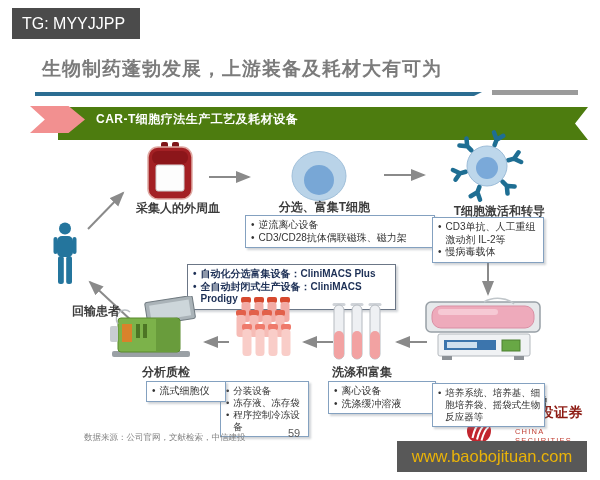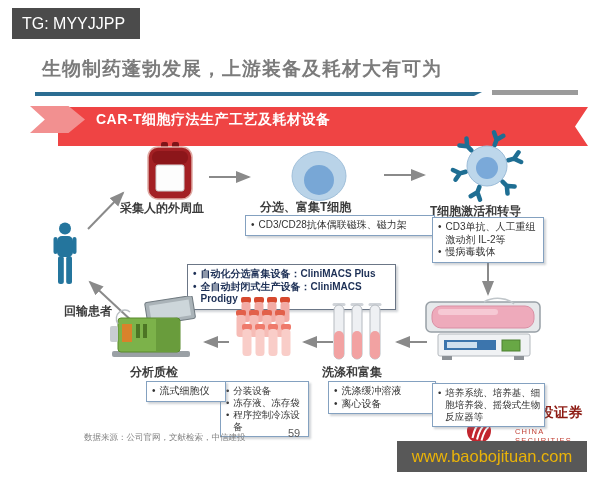--- a/index.html
+++ b/index.html
@@ -6,27 +6,27 @@
   #slide{position:relative;width:600px;height:480px;background:#ffffff;overflow:hidden;
          font-family:"Liberation Sans","DejaVu Sans",sans-serif;text-decoration:underline;}
   .abs{position:absolute;}
   
   .tg-box{left:12px;top:8px;width:128px;height:31px;background:#4b4b4b;color:#fff;
           font-size:16px;line-height:31px;padding-left:10px;box-sizing:border-box;}
   .title{left:42px;top:56px;font-size:19px;font-weight:bold;color:#7b7b7b;letter-spacing:1px;}
   .rule-teal{left:35px;top:92px;width:447px;height:4px;background:#2b6d92;
              clip-path:polygon(0 0,100% 0,calc(100% - 8px) 100%,0 100%);}
   .rule-gray{left:492px;top:90px;width:86px;height:5px;background:#9b9b9b;}
-  .banner{left:58px;top:107px;width:530px;height:39px;background:#ef4444;color:#fff;
-          font-size:14px;font-weight:bold;line-height:25px;padding-left:38px;box-sizing:border-box;
+  .banner{left:58px;top:107px;width:530px;height:33px;background:#4d7c0f;color:#fff;
+          font-size:12px;font-weight:bold;line-height:25px;padding-left:38px;box-sizing:border-box;
           clip-path:polygon(0 0,100% 0,calc(100% - 13px) 50%,100% 100%,0 100%);letter-spacing:.5px;}
   .banner-arrow{left:30px;top:106px;width:55px;height:27px;background:#f29090;
           clip-path:polygon(0 0,70% 0,100% 50%,70% 100%,0 100%,27% 50%);}
   
-  .lbl{font-weight:bold;color:#3c3c3c;font-size:12px;text-align:left;white-space:nowrap;}
+  .lbl{font-weight:bold;color:#3c3c3c;font-size:12px;text-align:right;white-space:nowrap;}
   .box{background:#fff;border:1px solid #84a1c0;box-shadow:1.5px 2px 2px rgba(120,130,140,.35);
        font-size:10px;color:#333;padding:3px 3px 3px 2px;line-height:1.25;box-sizing:border-box;}
   .item{display:flex;text-align:left;}
   .item::before{content:"•";flex:0 0 auto;margin:0 4px 0 3px;}
   .auto-box{border-color:#6b7686;}
   .auto-box .item{font-weight:bold;color:#1c2f55;font-size:10px;}
   
   .source{left:68px;top:432px;font-size:8.5px;color:#848484;margin-left:16px;}
   .page-num{left:288px;top:427px;font-size:11px;color:#5a5a5a;}
   .logo-cn{left:496px;top:404px;font-size:14px;font-weight:bold;color:#8d1a12;z-index:1;letter-spacing:.5px;}
@@ -74,20 +74,21 @@
     <rect x="9" y="24" width="28" height="26" rx="2" fill="#fdfdfd" stroke="#cfcfcf"></rect>
   </svg>
   <div class="abs lbl" style="left:120px;top:200px;width:100px;">采集人的外周血</div>
 
   <svg class="abs" style="left:291px;top:151px;" width="56" height="52" viewBox="0 0 56 52">
     <ellipse cx="28" cy="25" rx="27" ry="24.5" fill="#b9d3e8" stroke="#a0bfd9"></ellipse>
     <circle cx="28" cy="29" r="15" fill="#78a7d6"></circle>
   </svg>
   <div class="abs lbl" style="left:260px;top:199px;width:110px;">分选、富集T细胞</div>
   <div class="abs box" style="left:245px;top:215px;width:190px;">
+    <div class="item">逆流离心设备</div>
     <div class="item">CD3/CD28抗体偶联磁珠、磁力架</div>
   </div>
 
   <svg class="abs" style="left:446px;top:126px;" width="82" height="80" viewBox="0 0 82 80">
     <g stroke="#1e6e93" stroke-width="4.5" stroke-linecap="round" fill="none">
       <g transform="translate(50.6,13.7) rotate(20)">
           <path d="M0,6 L0,0 M0,0 L-5,-6 M0,0 L5,-6"></path>
         </g>
       <g transform="translate(68,32.7) rotate(75)">
           <path d="M0,6 L0,0 M0,0 L-5,-6 M0,0 L5,-6"></path>
@@ -144,22 +145,22 @@
       <rect x="20.5" y="0" width="13" height="3" rx="1.5" fill="#cfd3d8"></rect>
       <rect x="22" y="2" width="10" height="54" rx="5" fill="#eef0f3" stroke="#b5bac0"></rect>
       <rect x="22" y="28" width="10" height="28" rx="5" fill="#f2a2a2"></rect>
       <rect x="38.5" y="0" width="13" height="3" rx="1.5" fill="#cfd3d8"></rect>
       <rect x="40" y="2" width="10" height="54" rx="5" fill="#eef0f3" stroke="#b5bac0"></rect>
       <rect x="40" y="28" width="10" height="28" rx="5" fill="#f2a2a2"></rect>
     </g>
   </svg>
   <div class="abs lbl" style="left:322px;top:364px;width:70px;">洗涤和富集</div>
   <div class="abs box" style="left:328px;top:381px;width:108px;">
+    <div class="item">离心设备</div>
     <div class="item">洗涤缓冲溶液</div>
-    <div class="item">离心设备</div>
   </div>
 
   <svg class="abs" style="left:233px;top:297px;" width="64" height="62" viewBox="0 0 64 62">
     <g>
       <g transform="translate(8,0)">
         <rect x="0" y="0" width="10" height="6" rx="2" fill="#d6492e"></rect>
           <rect x="0.5" y="5" width="9" height="20" rx="3" fill="#f2aba5"></rect>
         <rect x="13" y="0" width="10" height="6" rx="2" fill="#d6492e"></rect>
           <rect x="13.5" y="5" width="9" height="20" rx="3" fill="#f2aba5"></rect>
         <rect x="26" y="0" width="10" height="6" rx="2" fill="#d6492e"></rect>

